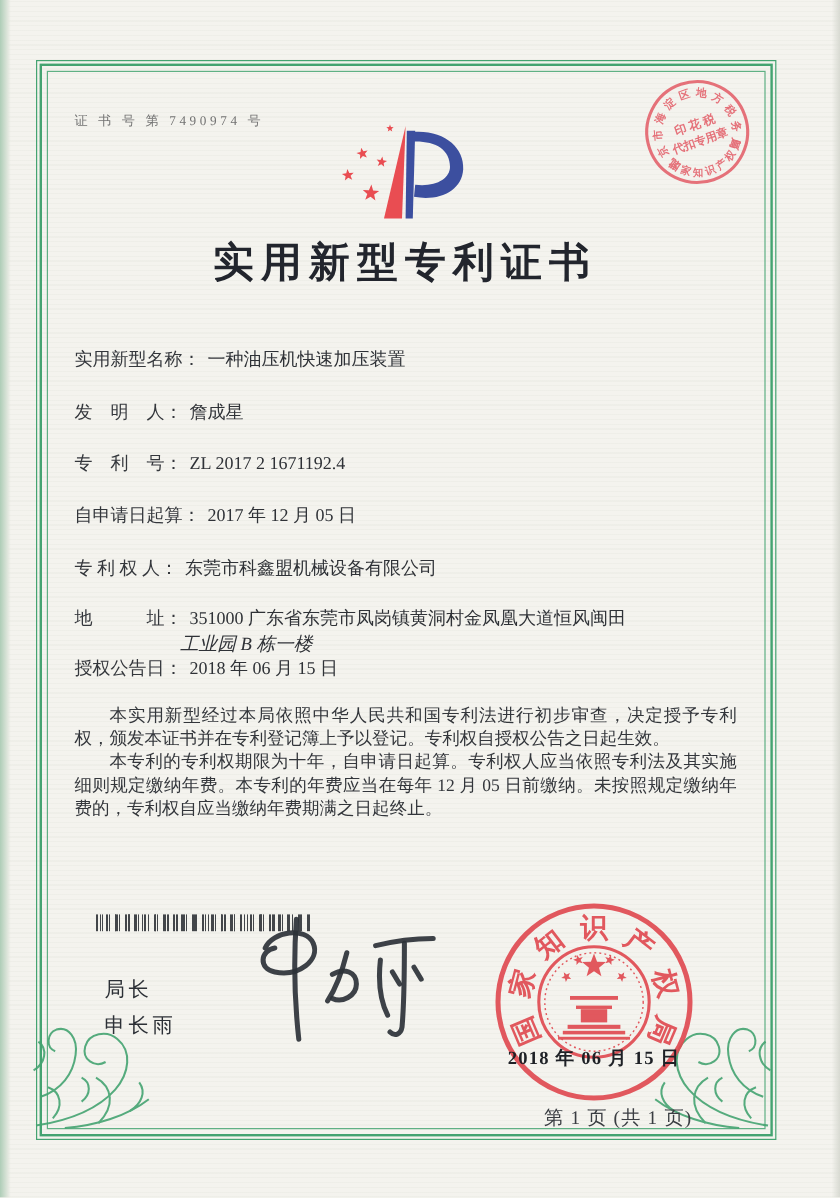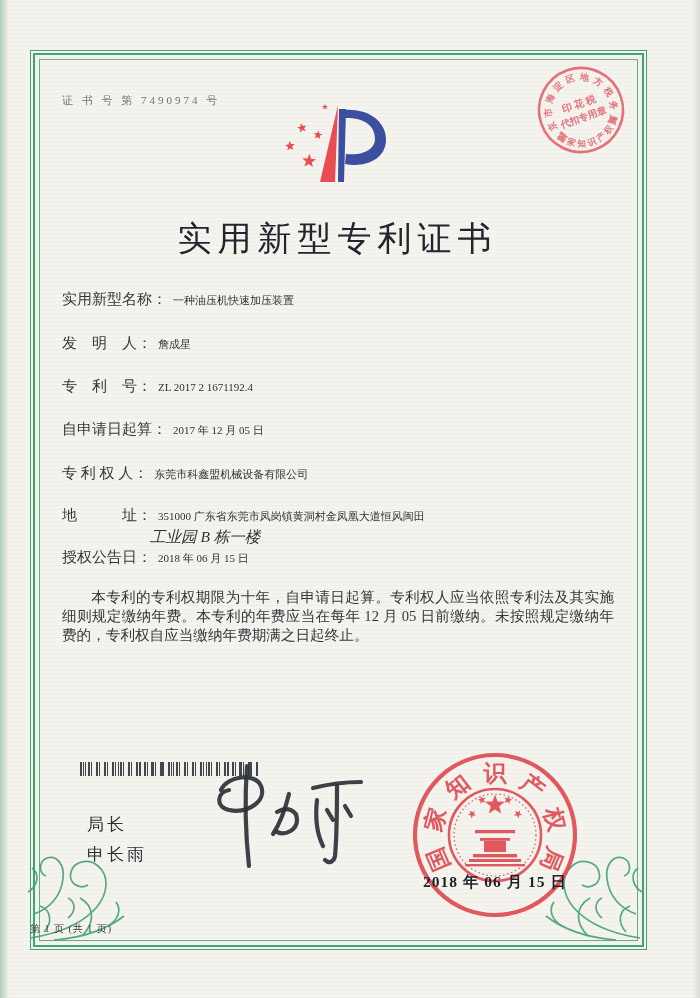--- a/index.html
+++ b/index.html
@@ -24,32 +24,32 @@
   .corner{position:absolute;width:128px;height:128px;pointer-events:none;}
   .corner.bl{left:24px;top:816px;}
   .corner.br{left:518px;top:816px;transform:scaleX(-1);}
   .corner svg{width:100%;height:100%;}
 
   .cert-no{position:absolute;left:62px;top:93px;font-size:11px;letter-spacing:3px;color:#737373;}
 
   .logo{position:absolute;left:282px;top:101px;width:112px;height:84px;}
 
   .title{position:absolute;left:30px;top:196px;width:615px;text-align:center;
-    font-size:34px;font-weight:normal;letter-spacing:6px;color:#22252d;margin-top:20px;}
+    font-size:34px;font-weight:bold;letter-spacing:6px;color:#22252d;}
 
   
   .stamp{position:absolute;left:531px;top:60px;width:100px;height:100px;
     transform:rotate(-19deg);opacity:.88;}
   .stamp text{fill:var(--stamp-red,#e3606a);font-family:"Liberation Serif","DejaVu Serif",serif;font-weight:bold;}
 
   
   .fields{position:absolute;left:62px;top:0;width:560px;font-size:15px;}
   .frow{position:absolute;left:0;white-space:nowrap;}
   .flabel{color:#34373c;}
-  .fvalue{margin-left:6px;font-size:11px;color:#2f3237;}
+  .fvalue{margin-left:6px;font-size:15px;color:#2f3237;}
   .addr2{position:absolute;left:88px;top:21px;font-size:15.5px;color:#2f3237;font-style:italic;}
   .pair2{position:absolute;left:325px;top:0;}
 
   .paras{position:absolute;left:62px;top:588px;width:552px;}
   .paras p{margin:0;font-size:14.6px;line-height:19.2px;text-align:justify;text-indent:2em;color:#33363b;}
 
   .barcode{position:absolute;left:80px;top:762px;width:179px;height:14px;
     background:
       repeating-linear-gradient(90deg,#43464a 0 2px,transparent 2px 3px,#43464a 3px 4px,transparent 4px 8px),
       repeating-linear-gradient(90deg,transparent 0 5px,#43464a 5px 6px,transparent 6px 11px);}
@@ -59,22 +59,22 @@
     font-size:17px;letter-spacing:3px;color:#2c3036;line-height:30px;}
 
   .signature{position:absolute;left:185px;top:760px;width:200px;height:115px;}
   .signature path{stroke:#2d3238;stroke-width:4.2;fill:none;stroke-linecap:round;opacity:.92;}
 
   .seal{position:absolute;left:405px;top:745px;width:180px;height:180px;opacity:.92;}
   .seal text{fill:var(--seal-red,#e04b52);font-family:"Liberation Serif","DejaVu Serif",serif;font-weight:bold;}
   .seal-date{position:absolute;left:420px;top:872px;width:150px;text-align:center;
     font-size:15.5px;font-weight:600;color:#1e2126;letter-spacing:1px;}
 
-  .footer{position:absolute;left:30px;top:922px;width:547px;text-align:left;
-    font-size:10px;letter-spacing:1px;color:#3a3d42;}
+  .footer{position:absolute;left:30px;top:922px;width:547px;text-align:right;
+    font-size:16px;letter-spacing:1px;color:#3a3d42;}
 </style>
 </head>
 <body style="--paper: #f4f3ee; --frame-green: #44a371; --seal-red: #e04b52; --stamp-red: #e3606a; --logo-red: #e94d52; --logo-blue: #3c4f9f; --ink: #33363b;">
 
 <div class="texture"></div>
 <div class="edge-left"></div>
 <div class="edge-right"></div>
 
 <div class="frame"></div>
 
@@ -171,20 +171,21 @@
   <div class="frow" style="top:506px">
     <span class="flabel">地　　　址：</span><span class="fvalue">351000 广东省东莞市凤岗镇黄洞村金凤凰大道恒风闽田</span>
     <span class="addr2">工业园 B 栋一楼</span>
   </div>
   <div class="frow" style="top:548px">
     <span class="flabel">授权公告日：</span><span class="fvalue">2018 年 06 月 15 日</span>
   </div>
 </div>
 
 <div class="paras">
+  <p>本实用新型经过本局依照中华人民共和国专利法进行初步审查，决定授予专利权，颁发本证书并在专利登记簿上予以登记。专利权自授权公告之日起生效。</p>
   <p>本专利的专利权期限为十年，自申请日起算。专利权人应当依照专利法及其实施细则规定缴纳年费。本专利的年费应当在每年 12 月 05 日前缴纳。未按照规定缴纳年费的，专利权自应当缴纳年费期满之日起终止。</p>
 </div>
 
 <div class="barcode"></div>
 
 <div class="officer">
   <div>局长</div>
   <div>申长雨</div>
 </div>
 

